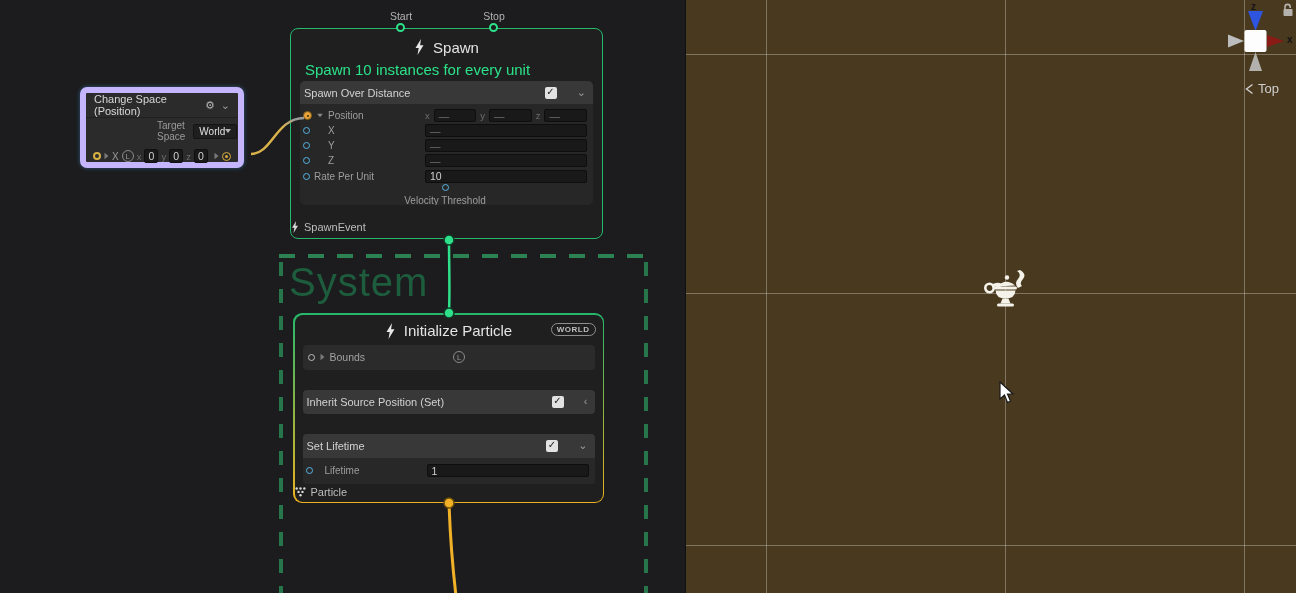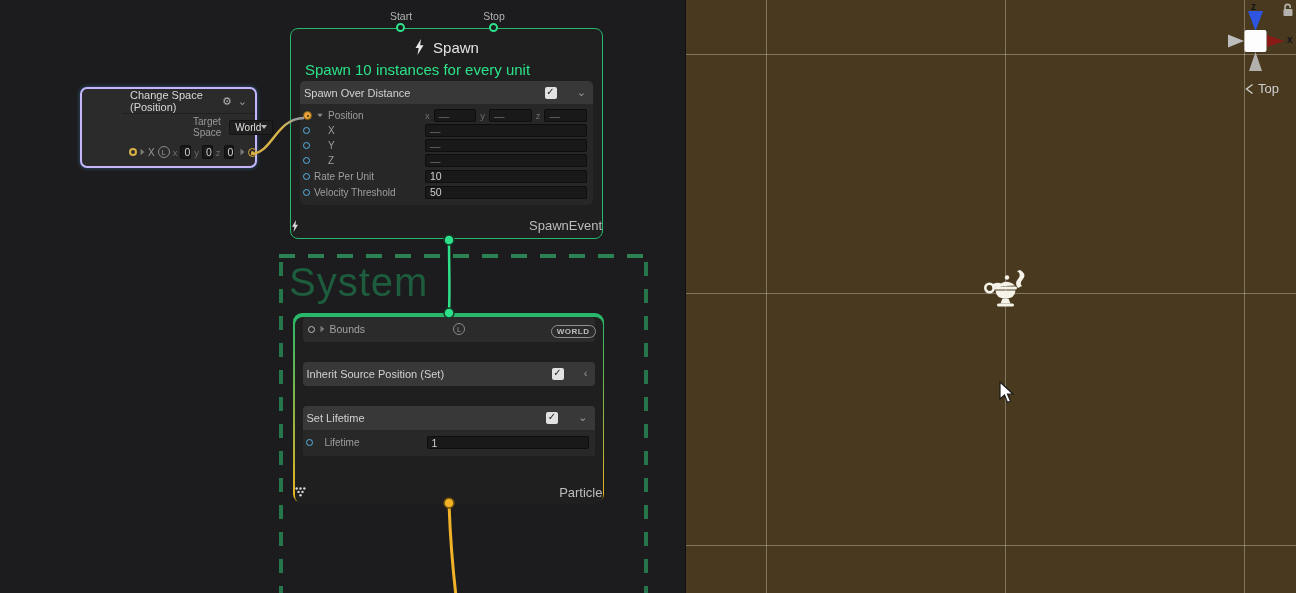--- a/index.html
+++ b/index.html
@@ -45,43 +45,43 @@
   .block-header .sp { flex:1; }
   .block-rows { padding:4px 0 5px; }
   .prow { display:flex; align-items:center; height:15px; padding:0 6px 0 3px; gap:4px; font-size:10px; color:#9e9e9e; position:relative; }
   .prow .plabel { flex:none; }
   .prow .fieldzone { margin-left:auto; display:flex; align-items:center; gap:4px; width:162px; flex:none; }
   .prow .fieldzone .nodefield { flex:1; }
   .axislab { color:#6d6d6d; font-size:9.5px; flex:none; }
   .port-filled-orange { width:9px; height:9px; border-radius:50%; background:#e8a33d; border:1px solid #7a5a14; position:relative; flex:none; }
   .port-filled-orange::after { content:""; position:absolute; left:2.5px; top:2.5px; width:2px; height:2px; border-radius:50%; background:#3a2c08; }
   .indent1 { width:10px; flex:none; }
-  .ctx-footer { position:absolute; left:0; right:0; bottom:5px; display:flex; justify-content:space-between; align-items:center; gap:5px;
-    font-size:13px; color:#bdbdbd; }
+  .ctx-footer { position:absolute; left:0; right:0; bottom:5px; display:flex; justify-content:flex-start; align-items:center; gap:5px;
+    font-size:11px; color:#bdbdbd; }
 
   
   .init-wrap { position:absolute; left:293px; top:313px; width:311px; height:190px; border-radius:9px; padding:1.5px;
     background:linear-gradient(#26b86b,#edb11f); }
   .init-node { width:100%; height:100%; background:#1f1f1f; border-radius:8px; position:relative; }
   .badge { position:absolute; right:7px; top:8px; border:1px solid #8f8f8f; border-radius:7px; color:#bdbdbd;
     font-size:8px; font-weight:bold; letter-spacing:0.5px; padding:1px 5px; }
   .settings { margin:2px 8px 0; background:#2b2b2b; border-radius:4px; }
   .srow { display:flex; align-items:center; height:25px; padding:0 6px 0 5px; gap:5px; font-size:10.5px; color:#a2a2a2; }
   .srow .nodefield { width:162px; margin-left:auto; flex:none; }
   .circleL { width:12px; height:12px; border:1px solid #8a8a8a; border-radius:50%; color:#9a9a9a; font-size:7.5px;
     display:flex; align-items:center; justify-content:center; flex:none; }
   .miniblock { margin:20px 8px 0; background:#303030; border-radius:4px; overflow:hidden; }
   .miniblock .block-header { background:#383838; height:24px; }
   .miniblock .rowarea { background:#282828; }
   .miniblock .prow { height:26px; }
   .arrowr { width:0; height:0; border-top:4px solid transparent; border-bottom:4px solid transparent; border-left:5px solid #7a7a7a; flex:none; }
 
   
-  .cs-node { position:absolute; left:80px; top:87px; width:177px; height:81px; background:#2b2b2b;
-    border:2px solid #c4b5fd; border-radius:7px; box-shadow:0 0 4px rgba(74,168,240,.45);padding-left:40px; }
+  .cs-node { position:absolute; left:80px; top:87px; width:164px; height:81px; background:#2b2b2b;
+    border:6px solid #c4b5fd; border-radius:7px; box-shadow:0 0 4px rgba(74,168,240,.45); }
   .cs-title { display:flex; align-items:center; height:25px; padding:0 8px; gap:6px; font-size:11px; color:#d8d8d8;
     border-bottom:1px solid #202020; }
   .cs-title .sp { flex:1; }
   .cs-gear { color:#b4b4b4; font-size:11px; }
   .cs-row { display:flex; align-items:center; height:26px; padding:0 8px 0 26px; gap:8px; font-size:10px; color:#9a9a9a;margin-left:45px; }
   .dropdown { width:82px; height:15px; background:#1f1f1f; border:1px solid #141414; border-radius:2px;
     display:flex; align-items:center; padding:0 5px; color:#e0e0e0; font-size:10px; }
   .dropdown .dcaret { margin-left:auto; width:0; height:0; border-left:3.5px solid transparent; border-right:3.5px solid transparent; border-top:4px solid #b5b5b5; }
   .cs-ports { display:flex; align-items:center; height:24px; padding:0 7px; gap:3px; font-size:10px; color:#9a9a9a; }
   .ring-yellow { width:8px; height:8px; border-radius:50%; border:2px solid #d8b145; flex:none; }
@@ -180,21 +180,21 @@
           </div>
 
           <div class="prow" style="height:16px;">
             <span class="portring"></span>
             <span class="plabel">Rate Per Unit</span>
             <span class="fieldzone">
                 <span class="nodefield">10</span>
               </span>
           </div>
 
-          <div class="prow" style="height:16px;">
+          <div class="prow" style="height:16px;flex-direction:column;">
             <span class="portring"></span>
             <span class="plabel">Velocity Threshold</span>
             <span class="fieldzone">
                 <span class="nodefield">50</span>
               </span>
           </div>
         </div>
       </div>
 
       <div class="ctx-footer">
@@ -231,20 +231,26 @@
         <span class="axislab">z</span>
         <span class="xyzfield">0</span>
         <span style="flex:1;"></span>
         <span class="arrowr" style="transform:scale(.8);"></span>
         <span class="target-yellow"></span>
       </div>
     </div>
 
     <div class="init-wrap">
       <div class="init-node">
+        <div class="ctx-title" style="height:28px;">
+          <svg width="11" height="16" viewBox="0 0 10 16">
+              <path d="M6.5,0 L1,9 L4.2,9 L3,16 L9,6.2 L5.6,6.2 Z" fill="#e8e8e8"></path>
+            </svg>
+          <span>Initialize Particle</span>
+        </div>
         <div class="badge">WORLD</div>
 
         <div class="settings">
           <div class="srow">
             <span class="portring" style="border-color:#bdbdbd;"></span>
             <span class="arrowr" style="transform:scale(.8);"></span>
             <span>Bounds</span>
             <span style="width:78px;"></span>
             <span class="circleL">L</span>
           </div>

